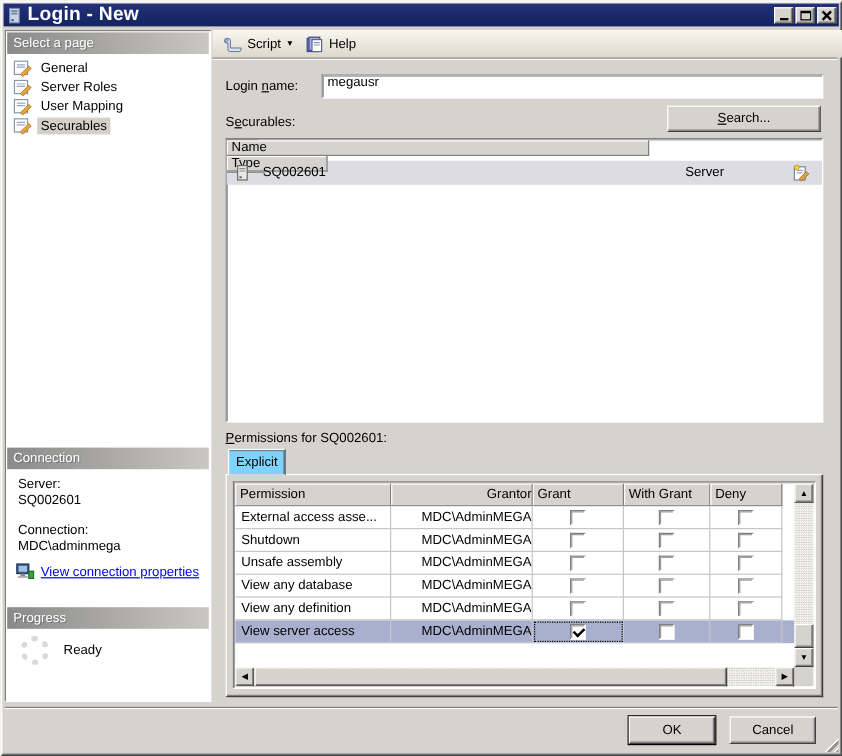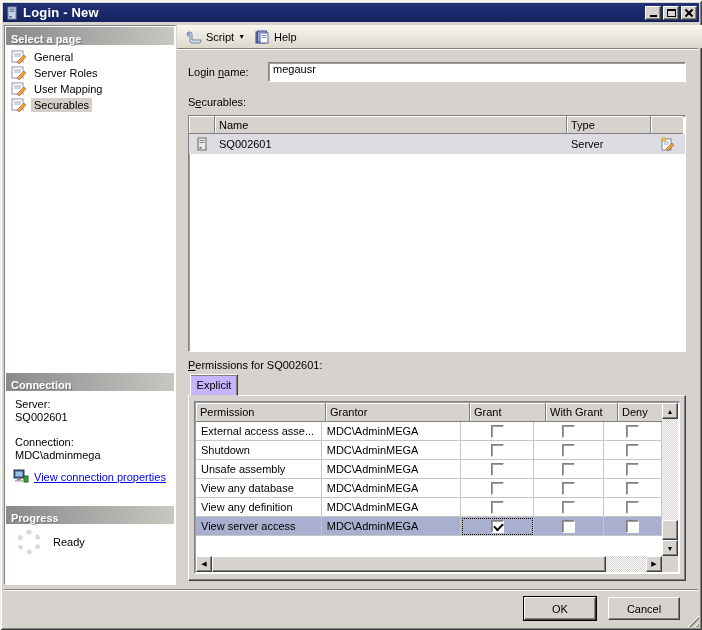--- a/index.html
+++ b/index.html
@@ -14,36 +14,36 @@
   .sunken{border:1px solid;border-color:#808080 #FFFFFF #FFFFFF #808080;
     box-shadow:inset 1px 1px 0 rgba(64,64,64,.5);background:#fff;}
   .raised{border:1px solid;border-color:#FFFFFF #404040 #404040 #FFFFFF;
     box-shadow:inset -1px -1px 0 #808080;background:#D6D3CE;}
   .groove{border-top:1px solid #808080;border-bottom:1px solid #FFFFFF;height:0;}
 
   
   .titlebar{left:3px;top:3px;width:696px;height:19px;
     background:linear-gradient(180deg,#233279 0%,#192869 60%,#15235F 100%);
     display:flex;align-items:center;padding:0 2px;}
-  .title-text{color:#fff;font-weight:bold;font-size:13px;margin-left:4px;letter-spacing:.2px;}
+  .title-text{color:#fff;font-weight:bold;font-size:16px;margin-left:4px;letter-spacing:.2px;}
   .win-btns{margin-left:auto;display:flex;gap:2px;}
   .win-btn{width:16px;height:14px;display:flex;align-items:center;justify-content:center;position:relative;}
   .glyph-min{width:7px;height:2px;background:#000;margin-top:7px;}
   .glyph-max{width:9px;height:8px;border:1px solid #000;border-top-width:2px;}
   .glyph-x{width:8px;height:8px;position:relative;}
   .glyph-x::before,.glyph-x::after{content:"";position:absolute;left:3px;top:-1px;width:2px;height:10px;background:#000;}
   .glyph-x::before{transform:rotate(45deg);}
   .glyph-x::after{transform:rotate(-45deg);}
 
   
   .sidebar{left:4px;top:25px;width:172px;height:560px;background:#fff;
     border:1px solid;border-color:#808080 #FFFFFF #FFFFFF #808080;}
   .sec-header{position:absolute;left:1px;right:1px;height:18px;
     background:linear-gradient(90deg,#8A8A8A,#C9C7C1);
-    color:#fff;font-weight:bold;display:flex;align-items:flex-end;padding-left:5px;
+    color:#fff;font-weight:normal;display:flex;align-items:center;padding-left:5px;
     text-shadow:1px 1px 0 rgba(90,90,90,.55);}
   .page-item{position:absolute;left:2px;right:2px;height:16px;display:flex;align-items:center;cursor:default;}
   .page-item .icon{width:16px;height:14px;margin:0 4px 0 4px;flex:0 0 auto;}
   .page-item .lbl{padding:0 3px;line-height:14px;}
   .page-item .lbl.sel{background:#D4D0C8;}
   .conn-label{position:absolute;left:10px;color:#000;}
   .link{color:#0000EE;text-decoration:underline;cursor:pointer;}
   .spinner{position:absolute;left:12px;width:24px;height:24px;border:5px dotted #DBD9D4;border-radius:50%;}
 
   
@@ -54,44 +54,44 @@
   .arrow-sm{font-size:7px;color:#000;}
 
   
   .textfield{background:#fff;display:flex;align-items:flex-start;padding-left:4px;}
   .btn{display:flex;align-items:center;justify-content:center;cursor:default;}
   .btn.default{box-shadow:0 0 0 1px #000, inset -1px -1px 0 #808080;}
   .mn{text-decoration:underline;}
 
   
   .sec-table{left:188px;top:115px;width:498px;height:237px;}
-  .sec-hrow{display:flex;height:18px;}
+  .sec-hrow{display:flex;height:18px;flex-direction:column;}
   .hcell{background:#D6D3CE;border-right:1px solid #808080;border-bottom:1px solid #808080;
     box-shadow:inset 1px 1px 0 #fff;display:flex;align-items:center;padding-left:4px;}
   .sec-row{display:flex;height:20px;align-items:center;}
   .sec-row.sel{background:#DCDCE2;}
   .scell{height:100%;display:flex;align-items:center;padding-left:4px;}
 
   
-  .tab{left:190px;top:374px;width:48px;height:22px;background:#c4b5fd;
+  .tab{left:190px;top:374px;width:48px;height:22px;background:#7dd3fc;
     border:1px solid;border-color:#FFFFFF #404040 #D6D3CE #FFFFFF;
     box-shadow:inset -1px 1px 0 #808080;
     display:flex;align-items:center;justify-content:center;z-index:3;}
   .tabpanel{left:188px;top:395px;width:498px;height:186px;background:#D6D3CE;
     border:1px solid;border-color:#FFFFFF #404040 #404040 #FFFFFF;
     box-shadow:inset -1px -1px 0 #808080;}
   .grid{left:194px;top:401px;width:486px;height:173px;}
   .grid-inner{position:absolute;inset:1px;overflow:hidden;background:#fff;}
   .phrow{position:absolute;left:0;top:0;display:flex;height:19px;}
   .prow{display:flex;height:19px;background:#fff;}
   .prow.sel{background:#A9AFCE;}
   .pcell{height:100%;display:flex;align-items:center;padding-left:5px;
     border-right:1px solid #C6C6C6;border-bottom:1px solid #C6C6C6;overflow:hidden;white-space:nowrap;}
   .pcell.center{justify-content:center;padding-left:0;}
-  .c0{width:130px;} .c1{width:144px;} .c2{width:76px;} .c3{width:72px;} .c4{width:60px;}
+  .c0{width:130px;} .c1{width:118px;justify-content:flex-end;} .c2{width:76px;} .c3{width:72px;} .c4{width:60px;}
   .prow.sel .pcell.grant-cell{outline:1px dotted #000;outline-offset:-2px;}
 
   .cb{width:13px;height:13px;background:#fff;position:relative;
     border:1px solid;border-color:#808080 #FFFFFF #FFFFFF #808080;
     box-shadow:inset 1px 1px 0 rgba(64,64,64,.5);}
   .cb.checked::after{content:"";position:absolute;left:2px;top:2px;width:7px;height:4px;
     border-left:2px solid #000;border-bottom:2px solid #000;transform:rotate(-45deg);}
 
   
   .stipple{background:repeating-conic-gradient(#FFFFFF 0 25%, #D6D3CE 0 50%) 0 0/2px 2px;}
@@ -226,20 +226,23 @@
   <div class="abs" style="left:188px;top:66px;">
     <span>Login </span><span class="mn">n</span><span>ame:</span>
   </div>
   <div class="abs textfield sunken" style="left:268px;top:62px;width:418px;height:20px;">
     <span>megausr</span>
   </div>
 
   <div class="abs" style="left:188px;top:96px;">
     <span>S</span><span class="mn">e</span><span>curables:</span>
   </div>
+  <div class="abs btn raised" style="left:556px;top:88px;width:128px;height:22px;">
+    <span><span></span><span class="mn">S</span><span>earch...</span></span>
+  </div>
 
   <div class="abs sec-table sunken">
     <div class="sec-hrow">
       <div class="hcell" style="width:26px;"></div>
       <div class="hcell" style="width:352px;">
           <span>Name</span>
         </div>
       <div class="hcell" style="width:84px;">
           <span>Type</span>
         </div>

